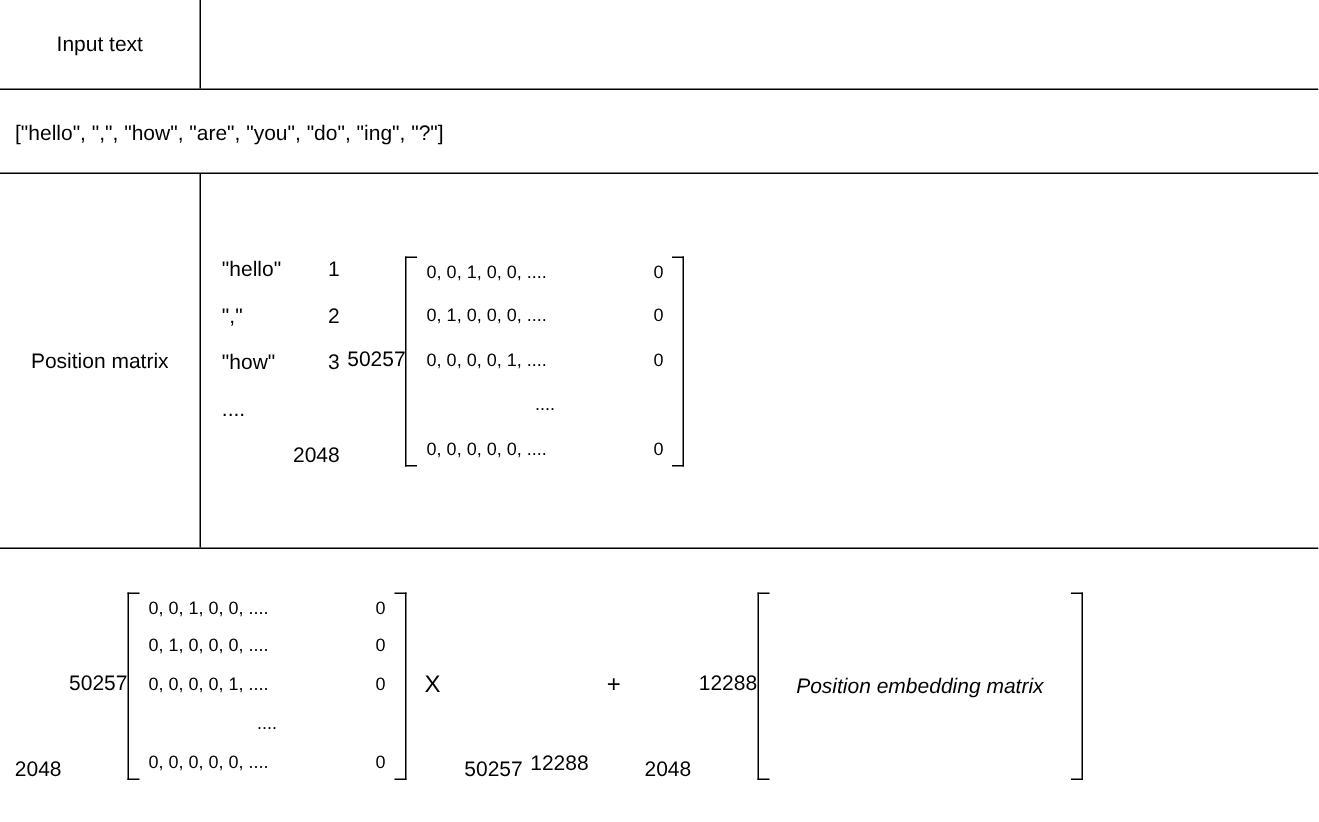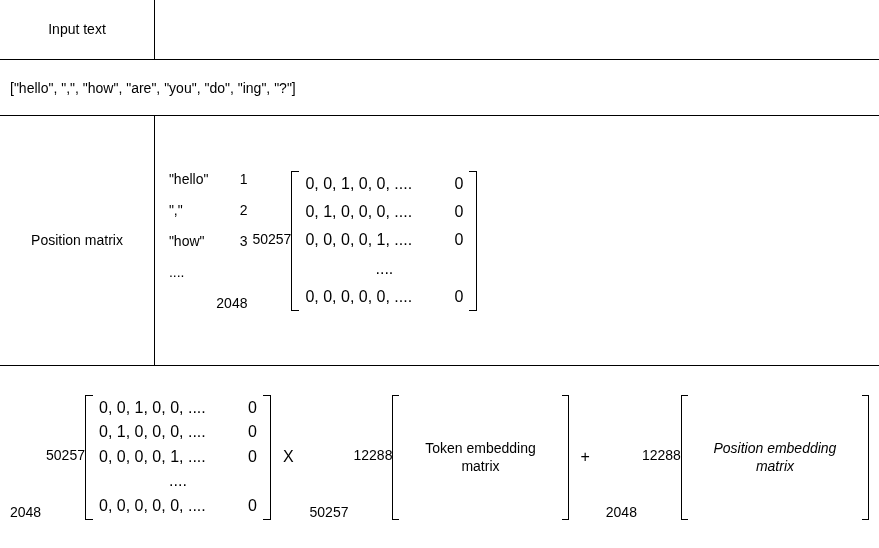--- a/index.html
+++ b/index.html
@@ -13,21 +13,21 @@
     width: 879px;
     height: 548px;
   }
   .row {
     display: flex;
     align-items: stretch;
     border-bottom: 1px solid #000;
   }
   .row.last { border-bottom: none; }
   .label-cell {
-    width: 155px;
+    width: 134px;
     border-right: 1px solid #000;
     display: flex;
     align-items: center;
     justify-content: center;
     text-align: center;
     padding: 8px 6px;
     line-height: 1.3;
   }
   .content-cell {
     flex: 1;
@@ -61,21 +61,21 @@
   .mat-rows {
     display: flex;
     flex-direction: column;
     justify-content: space-between;
     padding: 4px 6px;
   }
   .mat-rows .mrow {
     display: flex;
     justify-content: space-between;
     gap: 4px;
-    font-size: 16px;
+    font-size: 12px;
     line-height: 1.15;
     white-space: nowrap;
   }
   .mat-rows .mrow.center { justify-content: center; }
   .mat-inner-text {
     padding: 0 18px;
     display: flex;
     align-items: center;
     justify-content: center;
     text-align: center;
@@ -234,25 +234,20 @@
       <div class="ctx-group">
         <div class="matrix-wrap">
           <div class="mat-top-label">&nbsp;</div>
           <div class="idx-col" style="height:125px;">
             <span>&nbsp;</span>
             <span>50257</span>
           </div>
         </div>
         <div class="matrix-wrap">
           <div class="mat-top-label">12288</div>
-          <div class="mat-body" style="height:125px;">
-            <div class="lbracket"></div>
-            <div class="mat-inner-text">Token embedding matrix</div>
-            <div class="rbracket"></div>
-          </div>
         </div>
       </div>
 
       <div class="op">+</div>
 
       <div class="ctx-group">
         <div class="matrix-wrap">
           <div class="mat-top-label">&nbsp;</div>
           <div class="idx-col" style="height:125px;">
             <span>&nbsp;</span>

